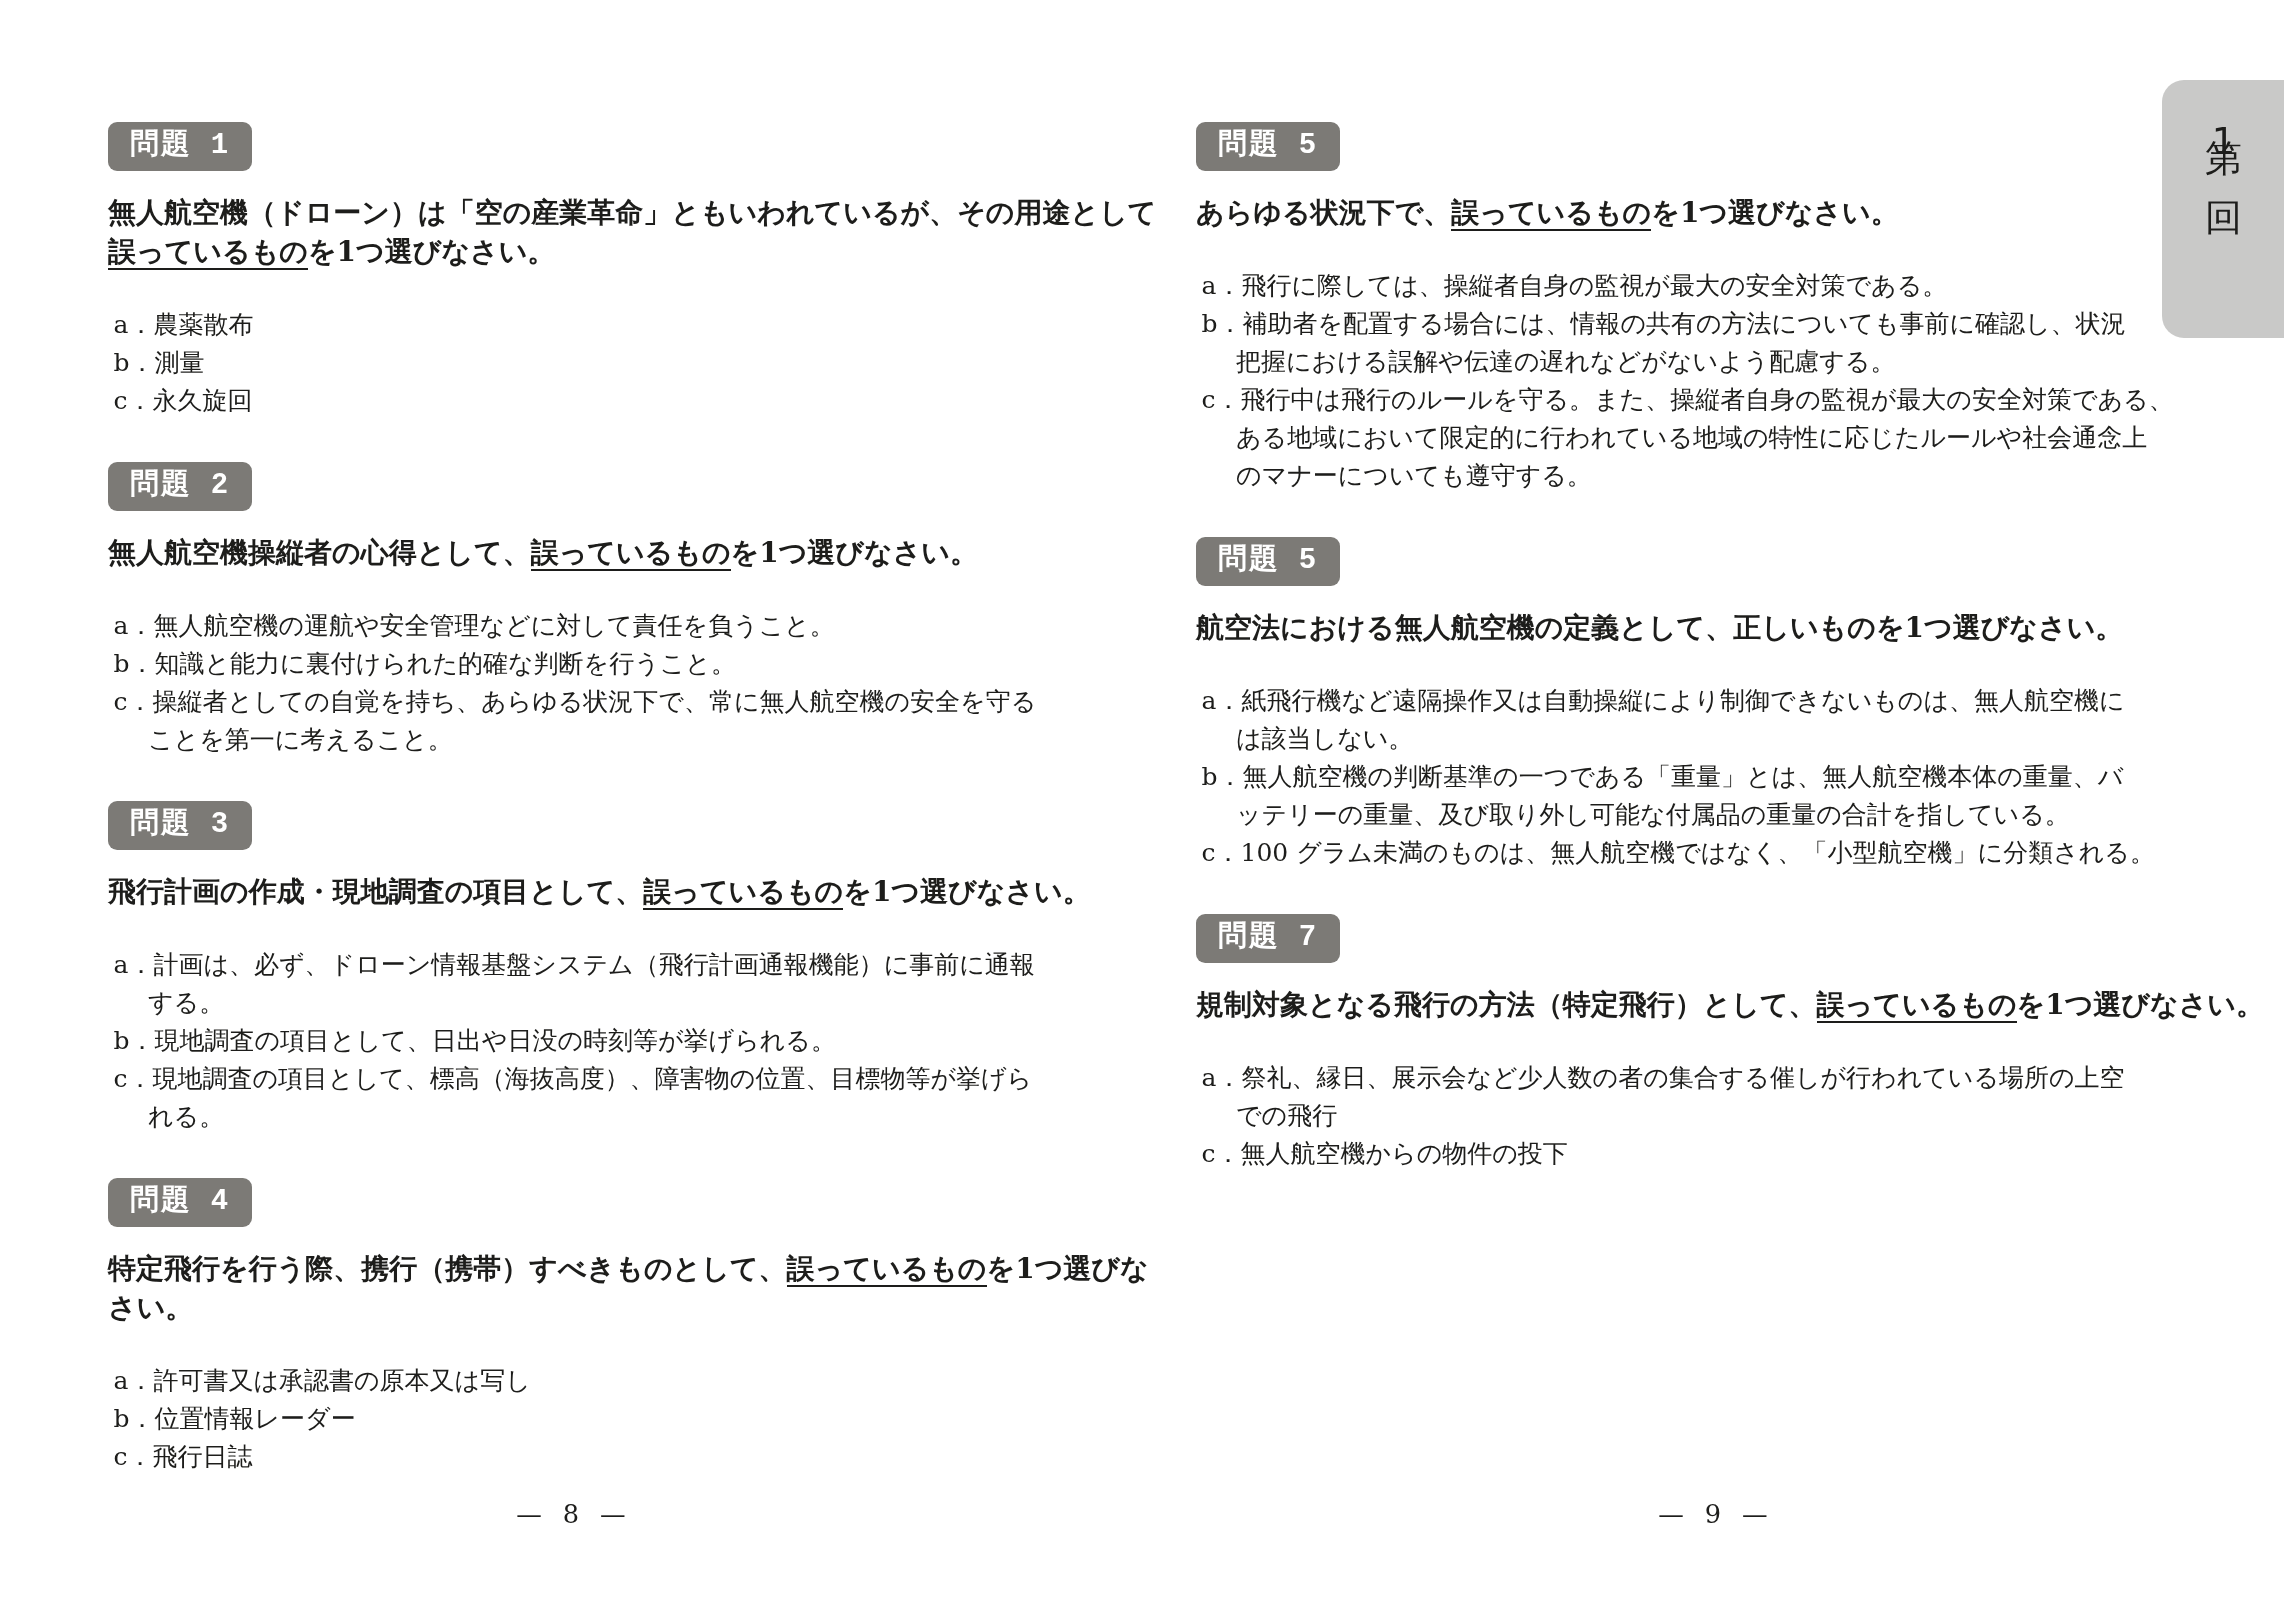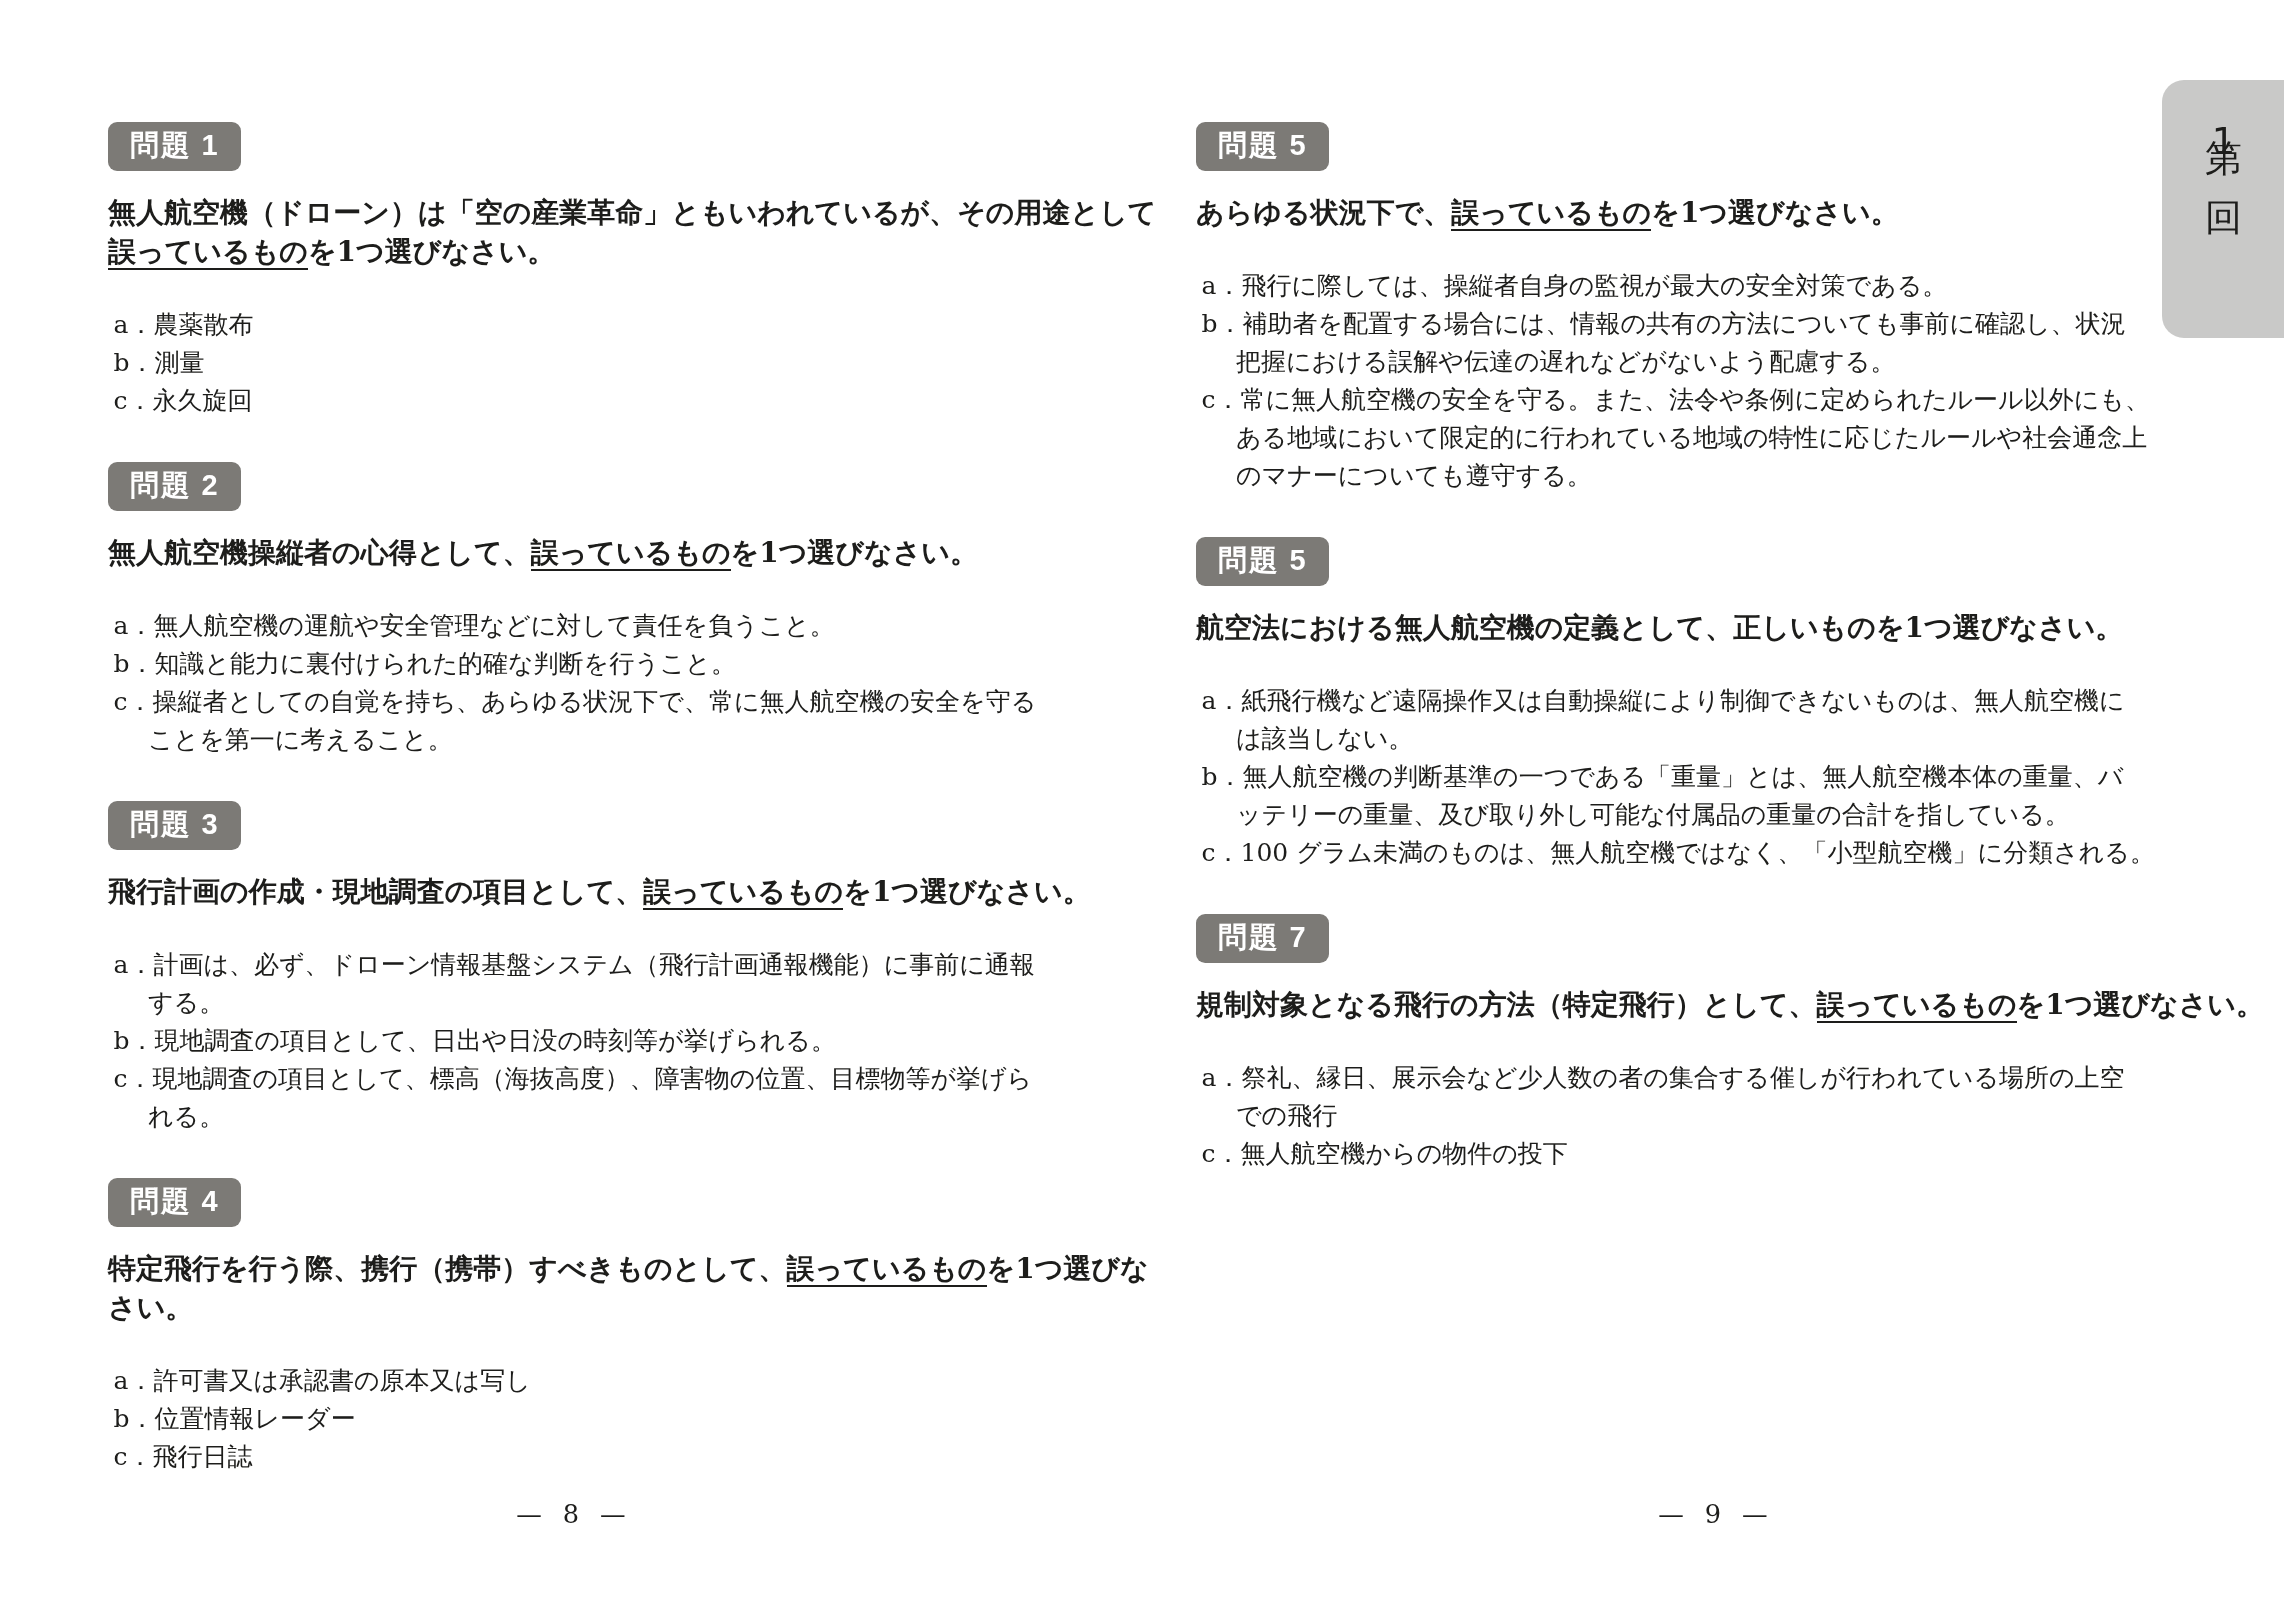--- a/index.html
+++ b/index.html
@@ -15,21 +15,21 @@
   .col { position: absolute; top: 122px; width: 958px; }
   #col-left  { left: 108px; }
   #col-right { left: 1196px; }
 
   .question { margin-bottom: 42px; }
 
   .badge {
     display: inline-block;
     background: var(--badge-bg, #7c7a76);
     color: #ffffff;
-    font-family: Liberation Sans, sans-serif;
+    font-family: Liberation Mono, monospace;
     font-weight: bold;
     font-size: 29px;
     line-height: 1;
     padding: 9.1px 22px 11px;
     border-radius: 9.1px;
     letter-spacing: 1.8px;
   }
 
   .statement { margin-top: 22px; font-weight: bold; font-size: 28px; }
   .stmt-line { line-height: 39px; white-space: nowrap; }
@@ -133,21 +133,21 @@
           <div class="stmt-line"><span>あらゆる状況下で、</span><span class="useg">誤っているもの</span><span>を1つ選びなさい。</span></div>
         </div><div class="options">
           <div class="option">
             <div class="opt-line">a．飛行に際しては、操縦者自身の監視が最大の安全対策である。</div>
           </div>
           <div class="option">
             <div class="opt-line">b．補助者を配置する場合には、情報の共有の方法についても事前に確認し、状況</div>
             <div class="opt-line cont">把握における誤解や伝達の遅れなどがないよう配慮する。</div>
           </div>
           <div class="option">
-            <div class="opt-line">c．常に無人航空機の安全を守る。また、法令や条例に定められたルール以外にも、</div>
+            <div class="opt-line">c．飛行中は飛行のルールを守る。また、操縦者自身の監視が最大の安全対策である、</div>
             <div class="opt-line cont">ある地域において限定的に行われている地域の特性に応じたルールや社会通念上</div>
             <div class="opt-line cont">のマナーについても遵守する。</div>
           </div>
         </div></div>
       <div class="question"><div class="badge">問題 5</div><div class="statement">
           <div class="stmt-line"><span>航空法における無人航空機の定義として、正しいものを1つ選びなさい。</span></div>
         </div><div class="options">
           <div class="option">
             <div class="opt-line">a．紙飛行機など遠隔操作又は自動操縦により制御できないものは、無人航空機に</div>
             <div class="opt-line cont">は該当しない。</div>

